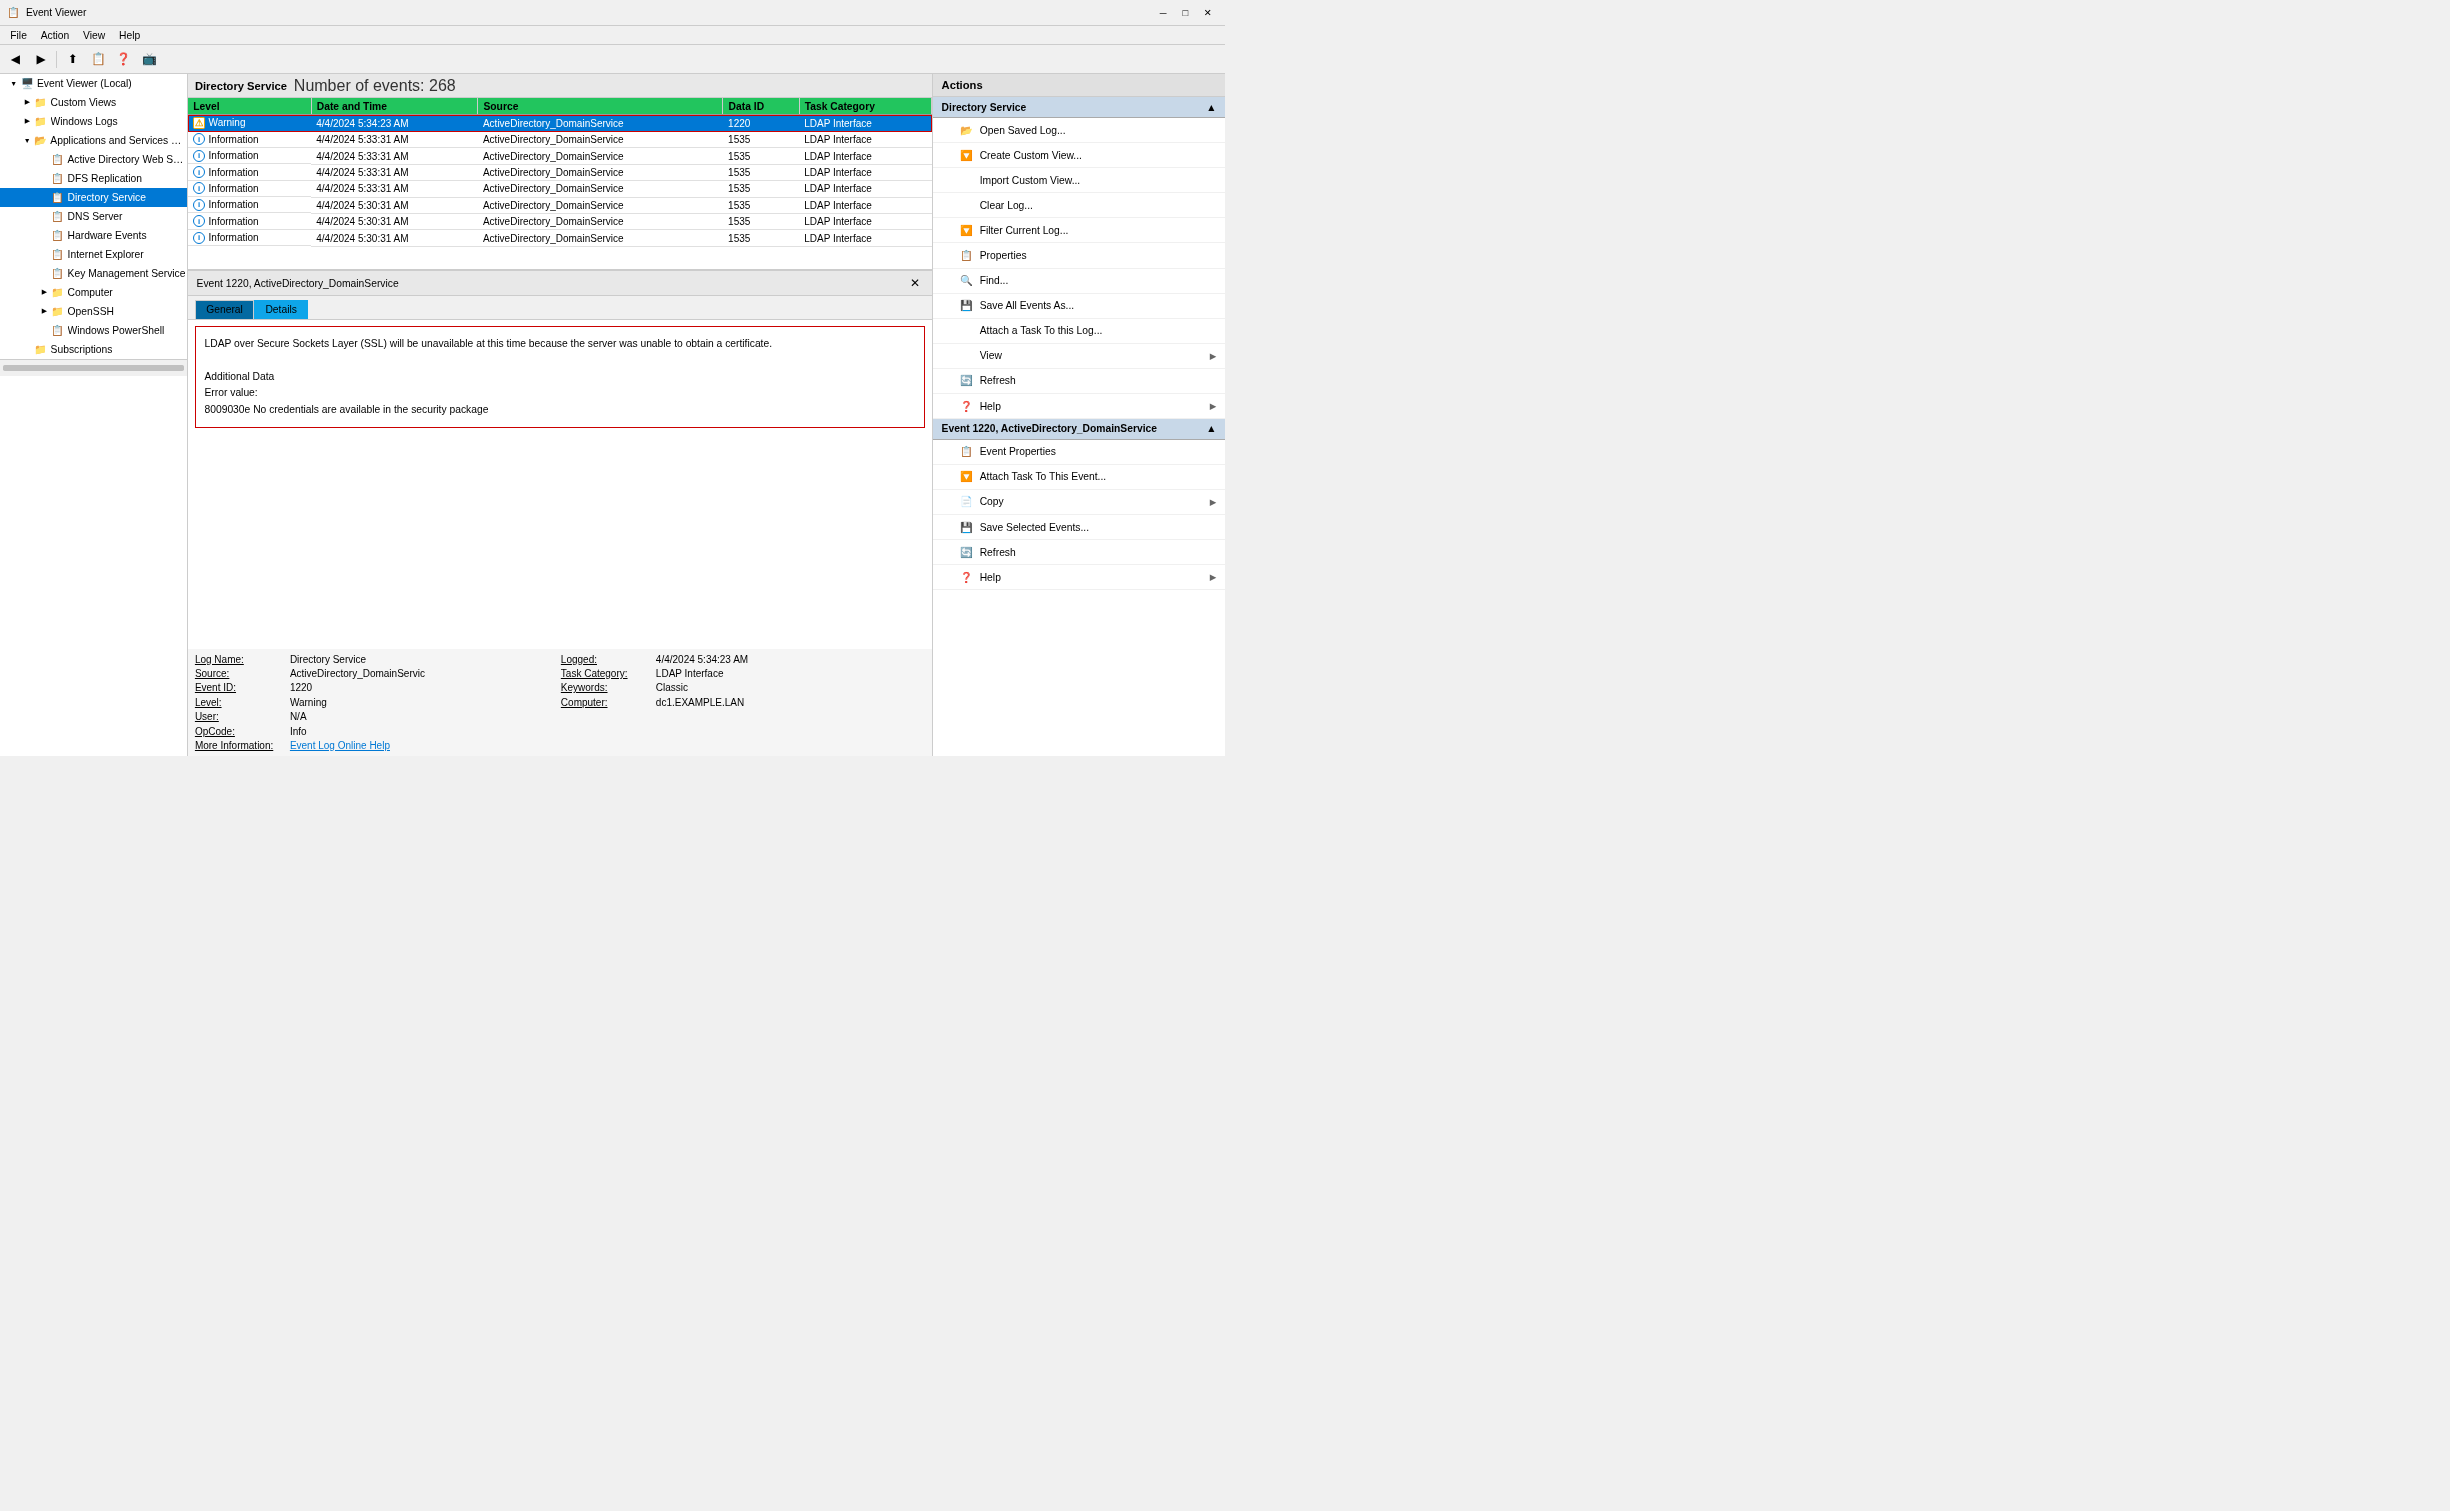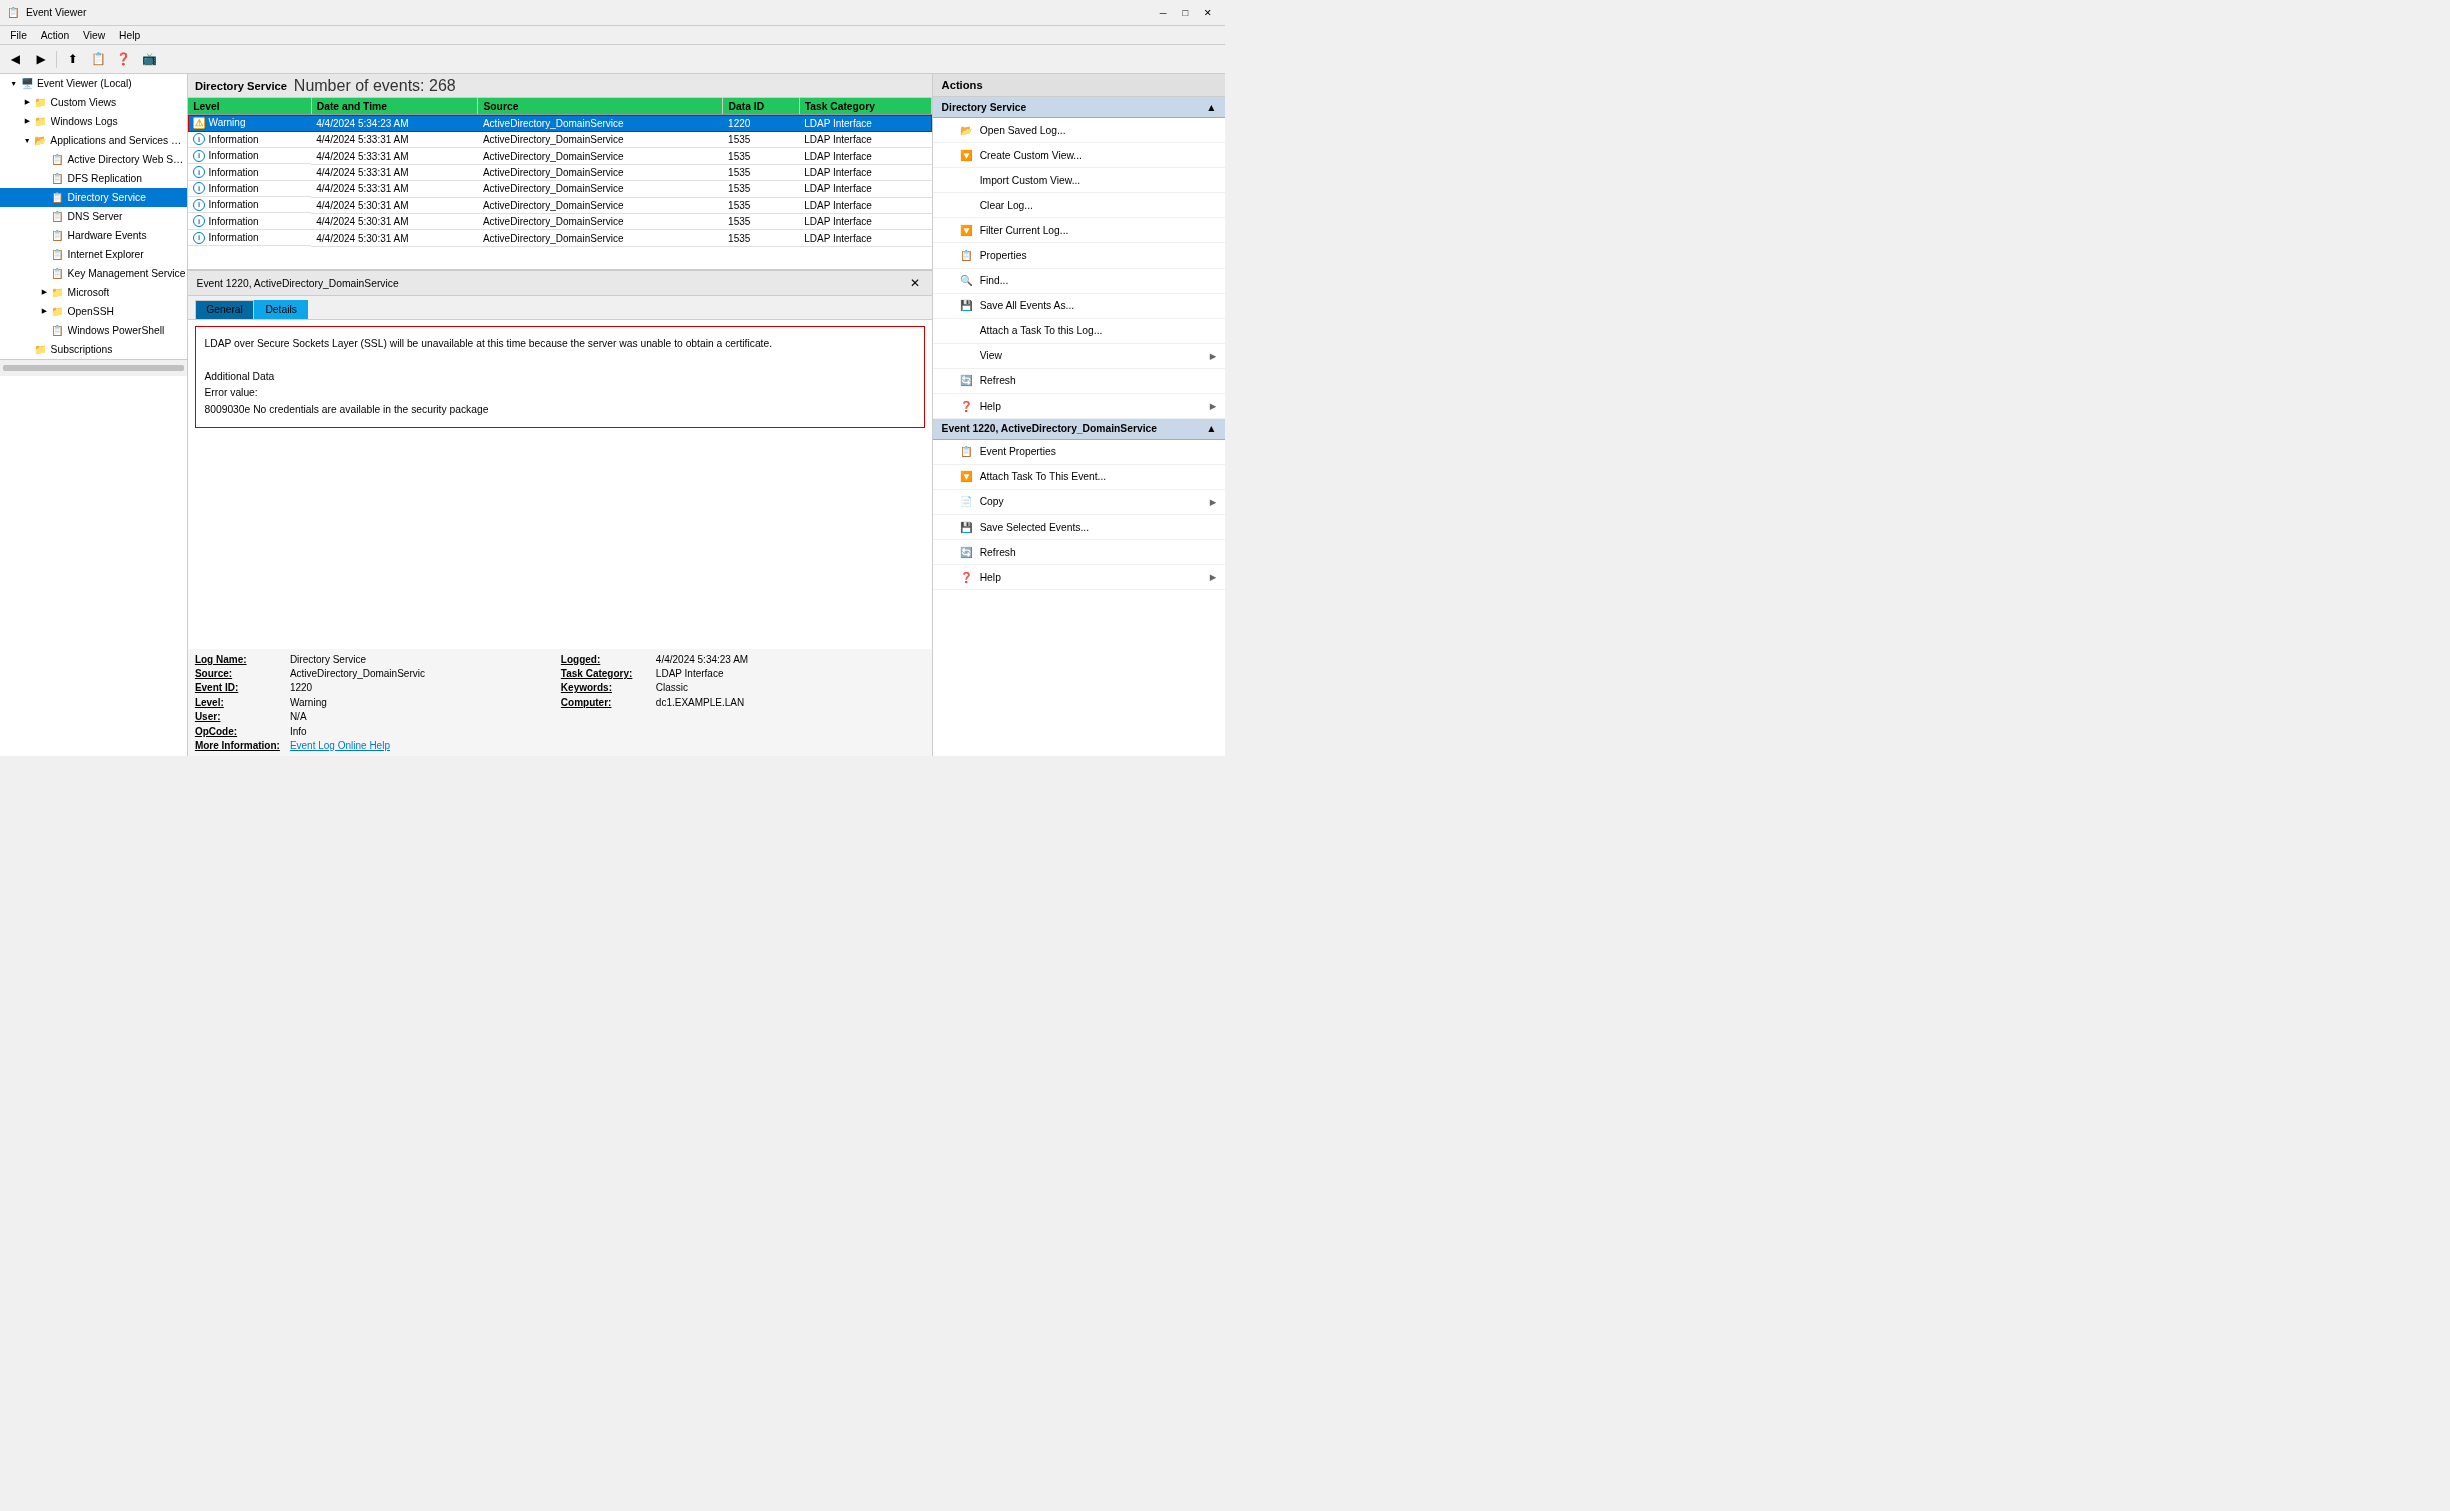--- a/index.html
+++ b/index.html
@@ -55,21 +55,21 @@
     .event-detail { flex: 1; background: #f5f5f5; overflow-y: auto; display: flex; flex-direction: column; border-top: 0.9px solid #ccc; }
     .event-detail-header { background: #e8e8e8; padding: 5.2px 8.6px; font-size: 10.3px; border-bottom: 0.9px solid #ccc; display: flex; align-items: center; justify-content: space-between; }
     .event-detail-close { cursor: pointer; font-size: 12px; border: none; background: transparent; padding: 0 3.4px; }
     .event-detail-tabs { display: flex; background: #f0f0f0; border-bottom: 0.9px solid #ccc; padding: 3.4px 6.9px 0; }
     .tab { padding: 3.4px 10.3px; font-size: 10.3px; cursor: pointer; border: 0.9px solid transparent; border-bottom: none; background: #0ea5e9; }
     .tab.active { background: #0369a1; border-color: #ccc; border-bottom-color: white; margin-bottom: -0.9px; position: relative; z-index: 1; }
     .event-detail-body { flex: 1; padding: 6.9px; background: white; }
     .event-message-box { border: 1.7px solid #cc0000; background: white; padding: 8.6px; font-size: 10.3px; line-height: 1.6; min-height: 86px; margin-bottom: 8.6px; }
     .event-metadata { padding: 3.4px 6.9px; font-size: 10px; display: grid; grid-template-columns: 1fr 1fr; gap: 1.7px; background: #f5f5f5; }
     .meta-row { display: flex; align-items: baseline; padding: 1.7px 0; }
-    .meta-label { min-width: 95px; text-decoration: underline; font-weight: bold; color: #000; flex-shrink: 0; }
+    .meta-label { min-width: 95px; text-decoration: underline; font-weight: normal; color: #000; flex-shrink: 0; }
     .meta-value { color: #000; }
     .meta-link { color: #0078d4; cursor: pointer; text-decoration: underline; }
 
     
     .actions-panel { width: 293px; background: white; border-left: 0.9px solid #ccc; overflow-y: auto; flex-shrink: 0; }
     .actions-header { background: #e0e0e0; padding: 5.2px 8.6px; font-size: 11.2px; font-weight: 600; border-bottom: 0.9px solid #ccc; }
     .action-section-header { background: #c8d8e8; padding: 4.3px 8.6px; font-size: 10.3px; font-weight: 600; cursor: pointer; display: flex; justify-content: space-between; align-items: center; border-bottom: 0.9px solid #aaa; }
     .action-item { display: flex; align-items: center; padding: 4.3px 8.6px 4.3px 26px; font-size: 10.3px; cursor: pointer; border-bottom: 0.9px solid #f0f0f0; }
     .action-item .action-icon { width: 15.5px; height: 15.5px; margin-right: 5.2px; display: inline-flex; align-items: center; justify-content: center; flex-shrink: 0; font-size: 10.3px; }
     .action-item .action-arrow { margin-left: auto; font-size: 8.6px; color: #666; }
@@ -194,21 +194,21 @@
       <span class="indent" style="width:34px"></span>
       <span class="expand-btn" style="visibility:hidden">▶</span>
       <span class="item-icon">📋</span>
       <span class="item-label">Key Management Service</span>
     </div>
 
     <div class="tree-item">
       <span class="indent" style="width:34px"></span>
       <span class="expand-btn">▶</span>
       <span class="item-icon">📁</span>
-      <span class="item-label">Microsoft</span>
+      <span class="item-label">Computer</span>
     </div>
 
     <div class="tree-item">
       <span class="indent" style="width:34px"></span>
       <span class="expand-btn">▶</span>
       <span class="item-icon">📁</span>
       <span class="item-label">OpenSSH</span>
     </div>
 
     <div class="tree-item">

